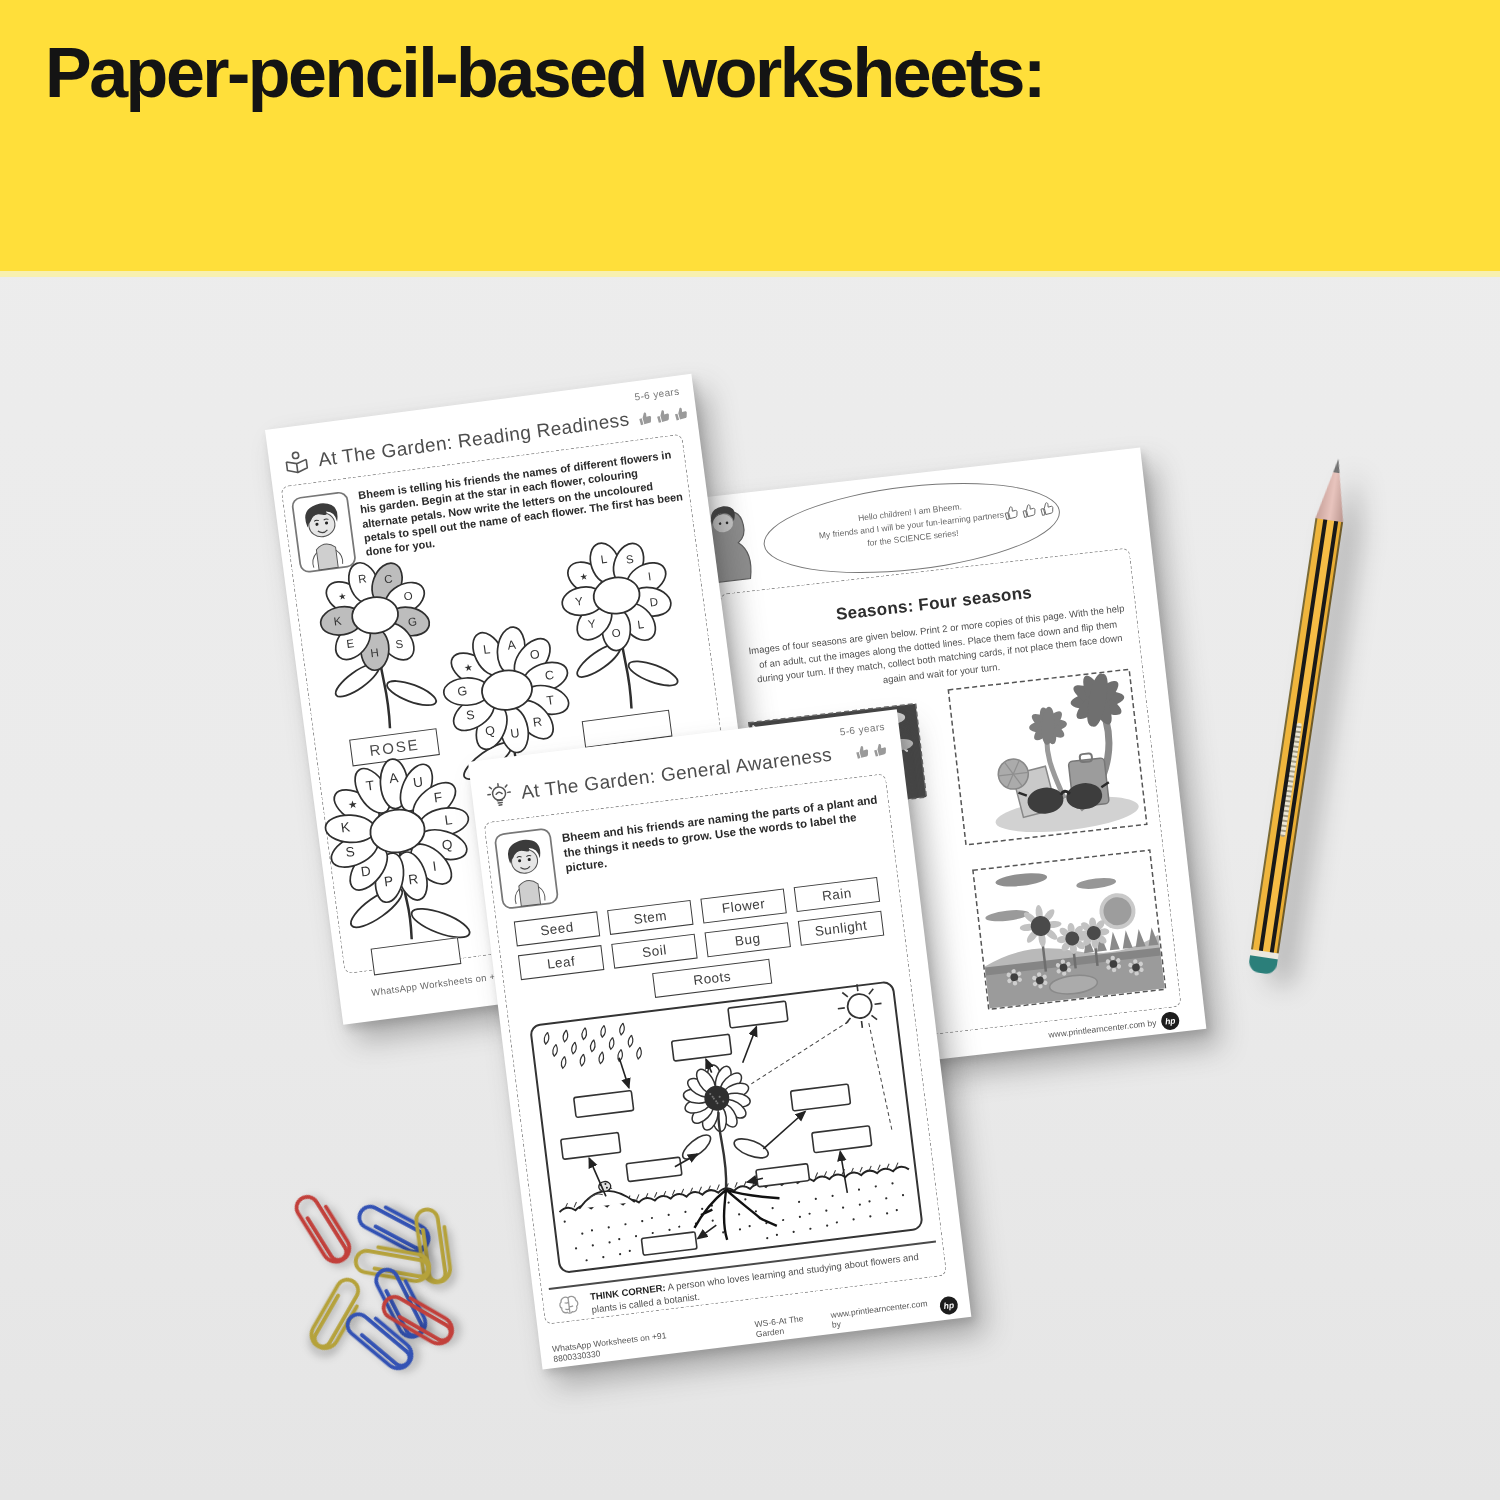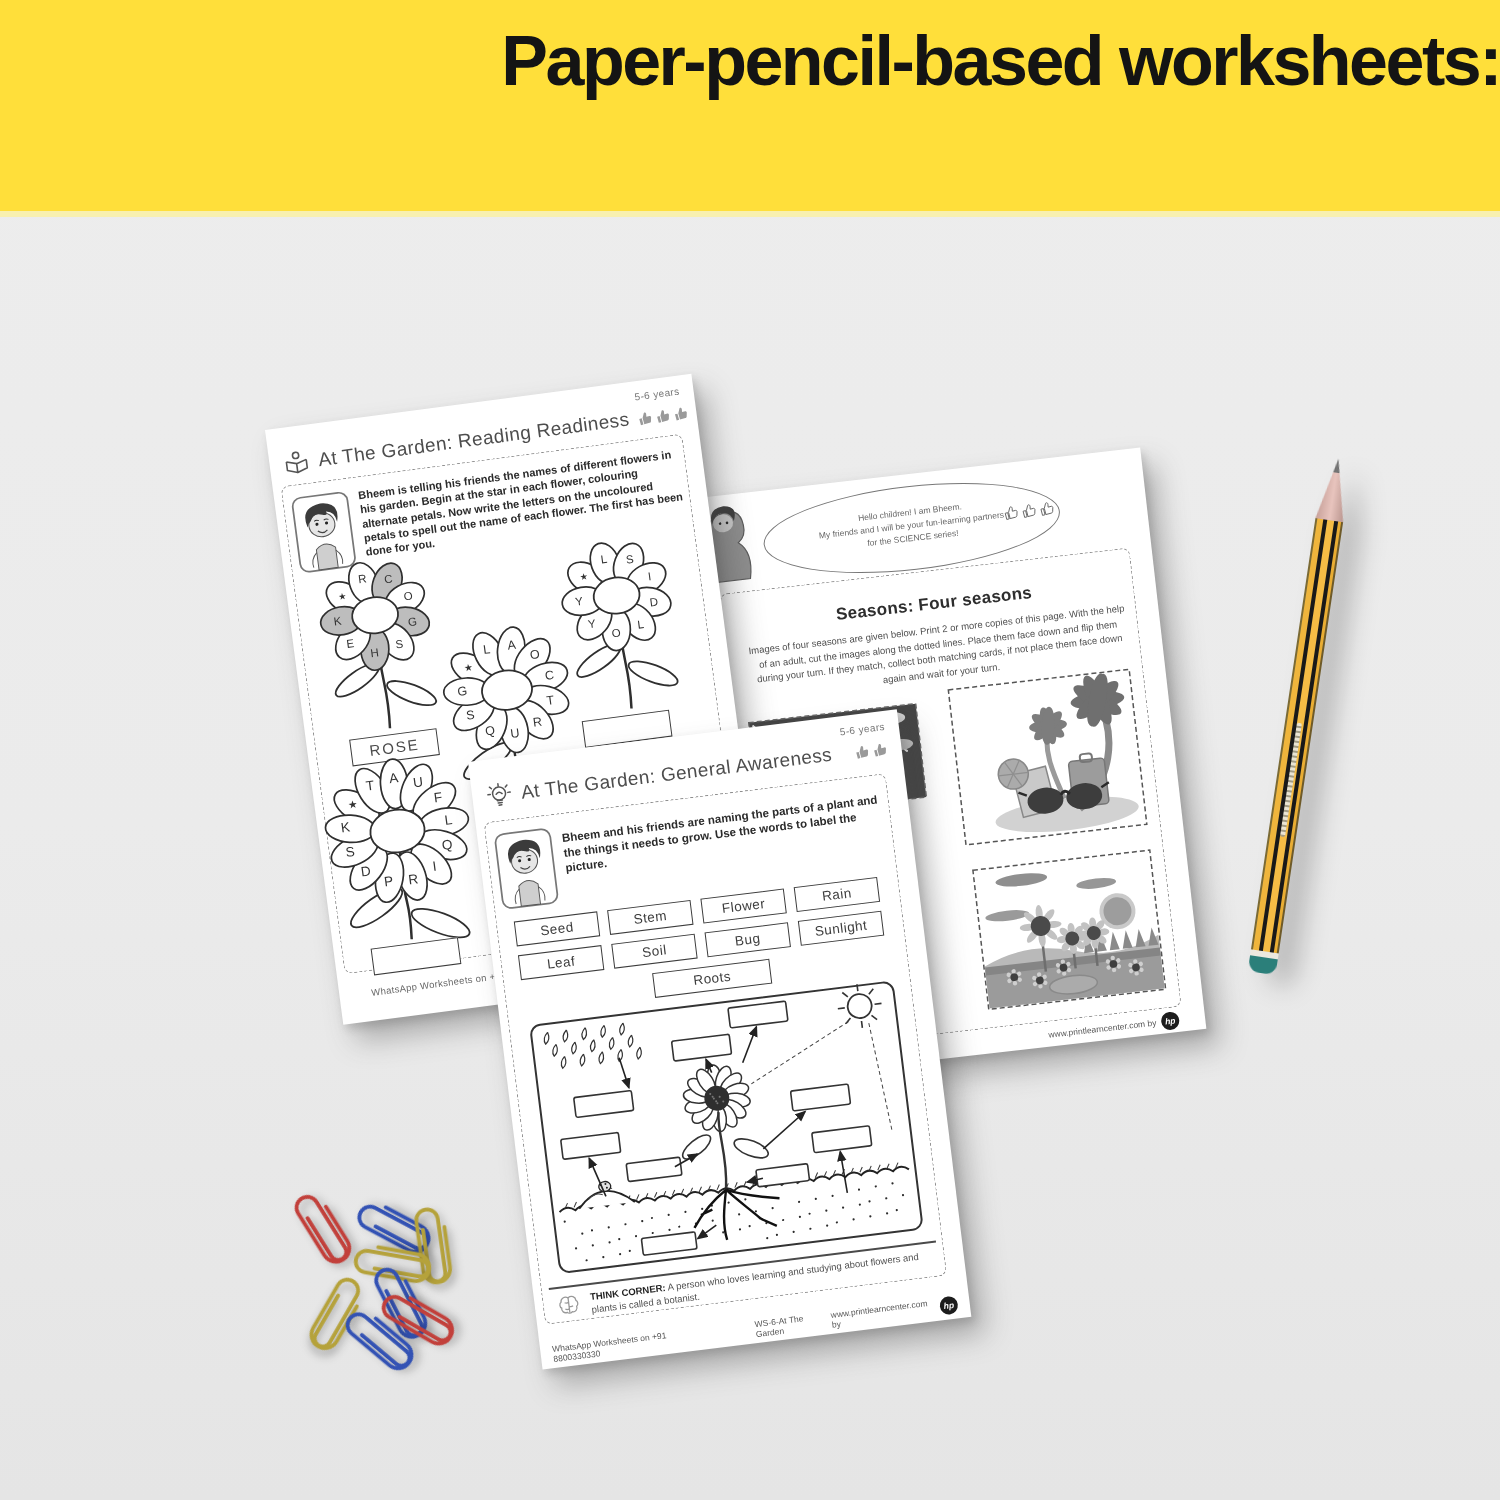--- a/index.html
+++ b/index.html
@@ -1,20 +1,20 @@
 <!DOCTYPE html>
 <html><head>
 <meta charset="utf-8">
 <style>
   html,body{margin:0;padding:0;background:#e9e9e9;}
   body{width:1500px;height:1500px;font-family:"Liberation Sans",sans-serif;}
   .canvas{position:relative;width:1500px;height:1500px;overflow:hidden;background:linear-gradient(180deg,#EDEDED 0%,#EBEBEB 55%,#E5E5E5 100%);}
 
   
-  .banner{position:absolute;left:0;top:0;width:1500px;height:211px;background:#FFDF3A;padding:24px 0 0 45px;box-sizing:border-box;text-align:right;}
+  .banner{position:absolute;left:0;top:0;width:1500px;height:271px;background:#FFDF3A;padding:36px 0 0 45px;box-sizing:border-box;}
   .banner::after{content:"";position:absolute;left:0;bottom:-6px;width:100%;height:6px;background:#F8F0B0;}
   .banner-line{font-size:70px;font-weight:bold;letter-spacing:-2.5px;line-height:1.07;color:#141414;}
 
   
   .page{position:absolute;background:#fff;box-shadow:12px 18px 28px rgba(70,70,70,.38),3px 5px 9px rgba(70,70,70,.2);transform-origin:top left;overflow:hidden;}
   .page-reading{left:265px;top:430px;width:430px;height:600px;transform:rotate(-7.5deg);z-index:3;}
   .page-seasons{left:698px;top:498px;width:445px;height:585px;transform:rotate(-6.5deg);z-index:2;}
   .page-awareness{left:468px;top:762px;width:432px;height:612px;transform:rotate(-7deg);z-index:4;}
 
   .ws-age{position:absolute;top:10px;right:14px;font-size:10px;color:#777;letter-spacing:.4px;}

